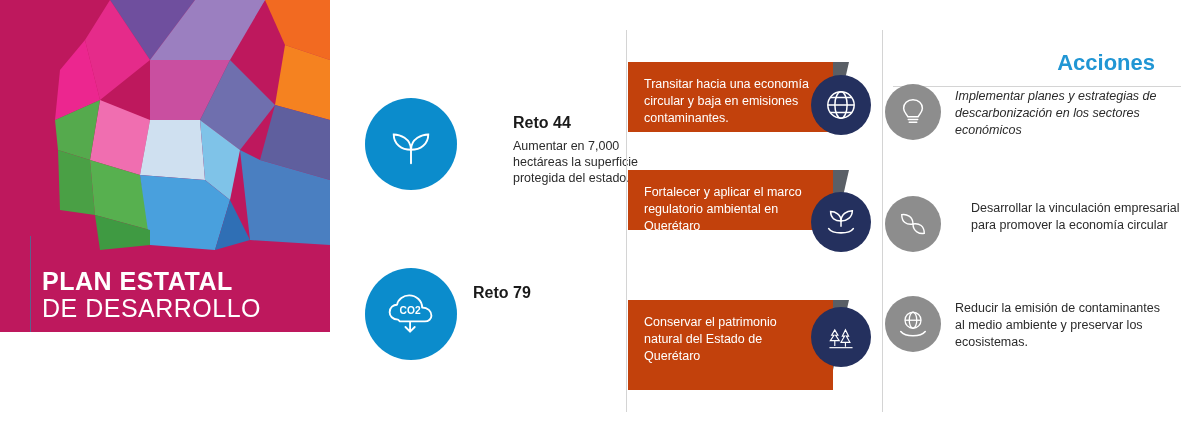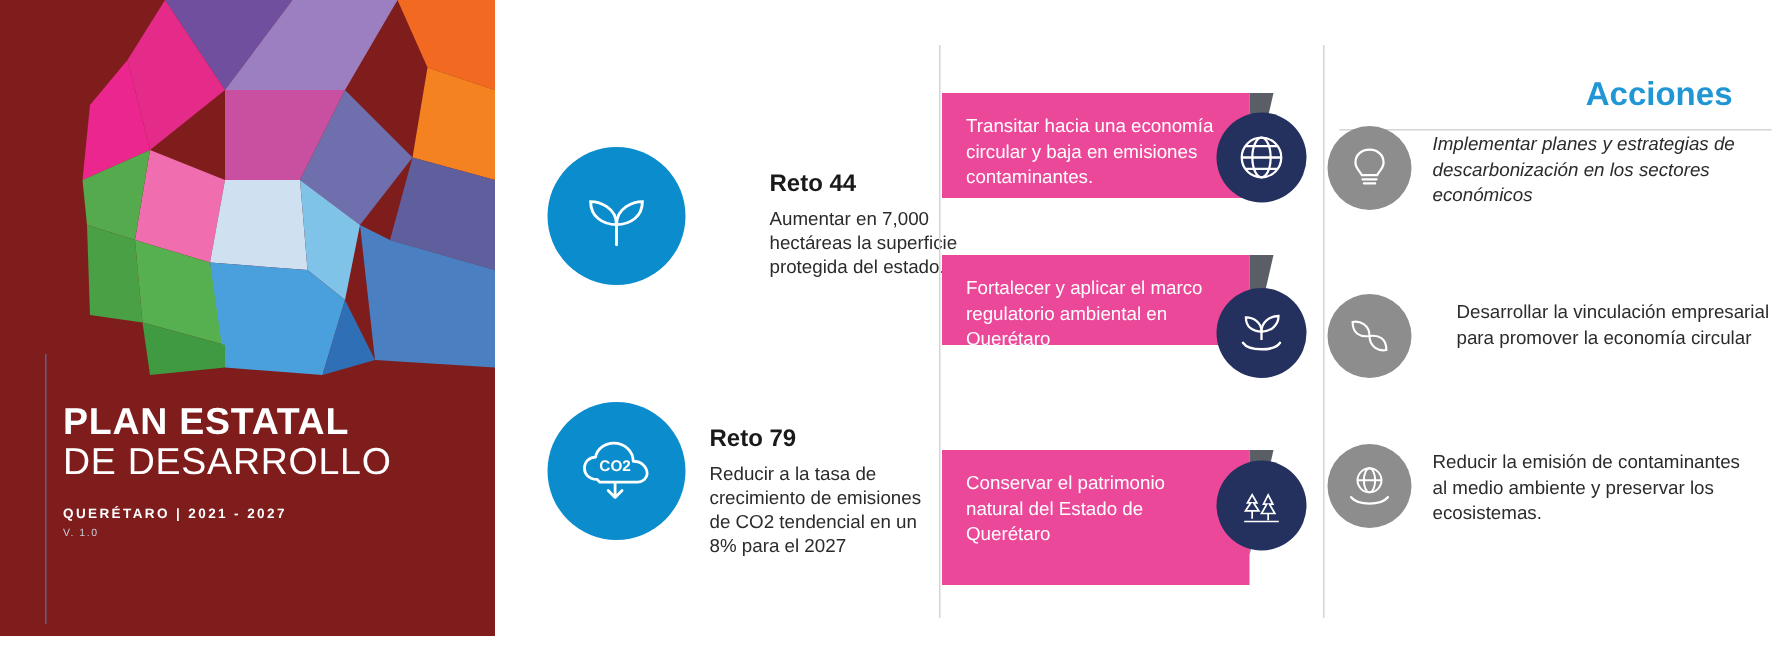--- a/index.html
+++ b/index.html
@@ -6,22 +6,22 @@
   body{
     width:1192px;height:442px;
     background:#ffffff;
     font-family:"Liberation Sans", sans-serif;
     overflow:hidden;
     position:relative;
   }
 
   
   .cover{
-    position:absolute;left:0;top:0;width:330px;height:424px;
-    background:#7f1d1d;overflow:hidden;
+    position:absolute;left:0;top:0;width:330px;height:332px;
+    background:#be185d;overflow:hidden;
   }
   .cover .shapes{position:absolute;left:0;top:0;width:330px;height:250px;}
   .cover-rule{
     position:absolute;left:30px;top:236px;width:1px;height:180px;background:#5a628c;
   }
   .cover-title{
     position:absolute;left:42px;top:268px;color:#ffffff;
     font-size:25px;line-height:27px;letter-spacing:.5px;
   }
   .cover-title .b{font-weight:bold;display:block;}
@@ -53,21 +53,21 @@
 
   #reto-1{left:10px;top:98px;gap:40px;}
   #reto-2{left:10px;top:268px;}
 
   
   .vsep{position:absolute;width:1px;background:#d4d4d4;}
 
   
   .objetivos{position:absolute;left:628px;top:0;width:250px;height:442px;}
   .obj{
-    position:absolute;left:0;width:205px;background:#ec4899;color:#ffffff;
+    position:absolute;left:0;width:205px;background:#c2410c;color:#ffffff;
     font-size:12.5px;line-height:17px;padding:14px 16px;box-sizing:border-box;
   }
   .obj:after{
     content:"";position:absolute;right:-16px;top:0;border-top:0 solid transparent;
     border-left:16px solid #5a5f66;border-bottom:70px solid transparent;
   }
   .obj-badge{
     position:absolute;width:60px;height:60px;border-radius:50%;
     background:#24305e;display:flex;align-items:center;justify-content:center;
   }
@@ -151,21 +151,20 @@
   <div class="reto" id="reto-2">
     <div class="reto-circle">
       <svg width="52" height="46" viewBox="0 0 56 48">
         <path d="M14 30 C8 30, 5 26, 5 22 C5 17, 9 14, 13 14 C14 8, 20 4, 26 4 C34 4, 40 10, 40 17 C46 17, 50 21, 50 26 C50 29, 47 32, 43 32 L16 32 Z" stroke="#fff" stroke-width="2" fill="none" stroke-linejoin="round"></path>
         <text x="27" y="24" font-size="11" font-family="Liberation Sans, sans-serif" fill="#fff" text-anchor="middle" font-weight="bold">CO2</text>
         <path d="M27 33 L27 43 M22 38 L27 43 L32 38" stroke="#fff" stroke-width="2" fill="none" stroke-linecap="round" stroke-linejoin="round"></path>
       </svg>
     </div>
     <div class="reto-txt">
       <div class="reto-title">Reto 79</div>
-      <div class="reto-body">Reducir a la tasa de crecimiento de emisiones de CO2 tendencial en un 8% para el 2027</div>
     </div>
   </div>
 </div>
 
 <div class="vsep" style="left:626px;top:30px;height:382px;"></div>
 <div class="vsep" style="left:882px;top:30px;height:382px;"></div>
 
 <div class="objetivos">
 
   <div class="obj" id="obj-1">Transitar hacia una economía circular y baja en emisiones contaminantes.</div>

